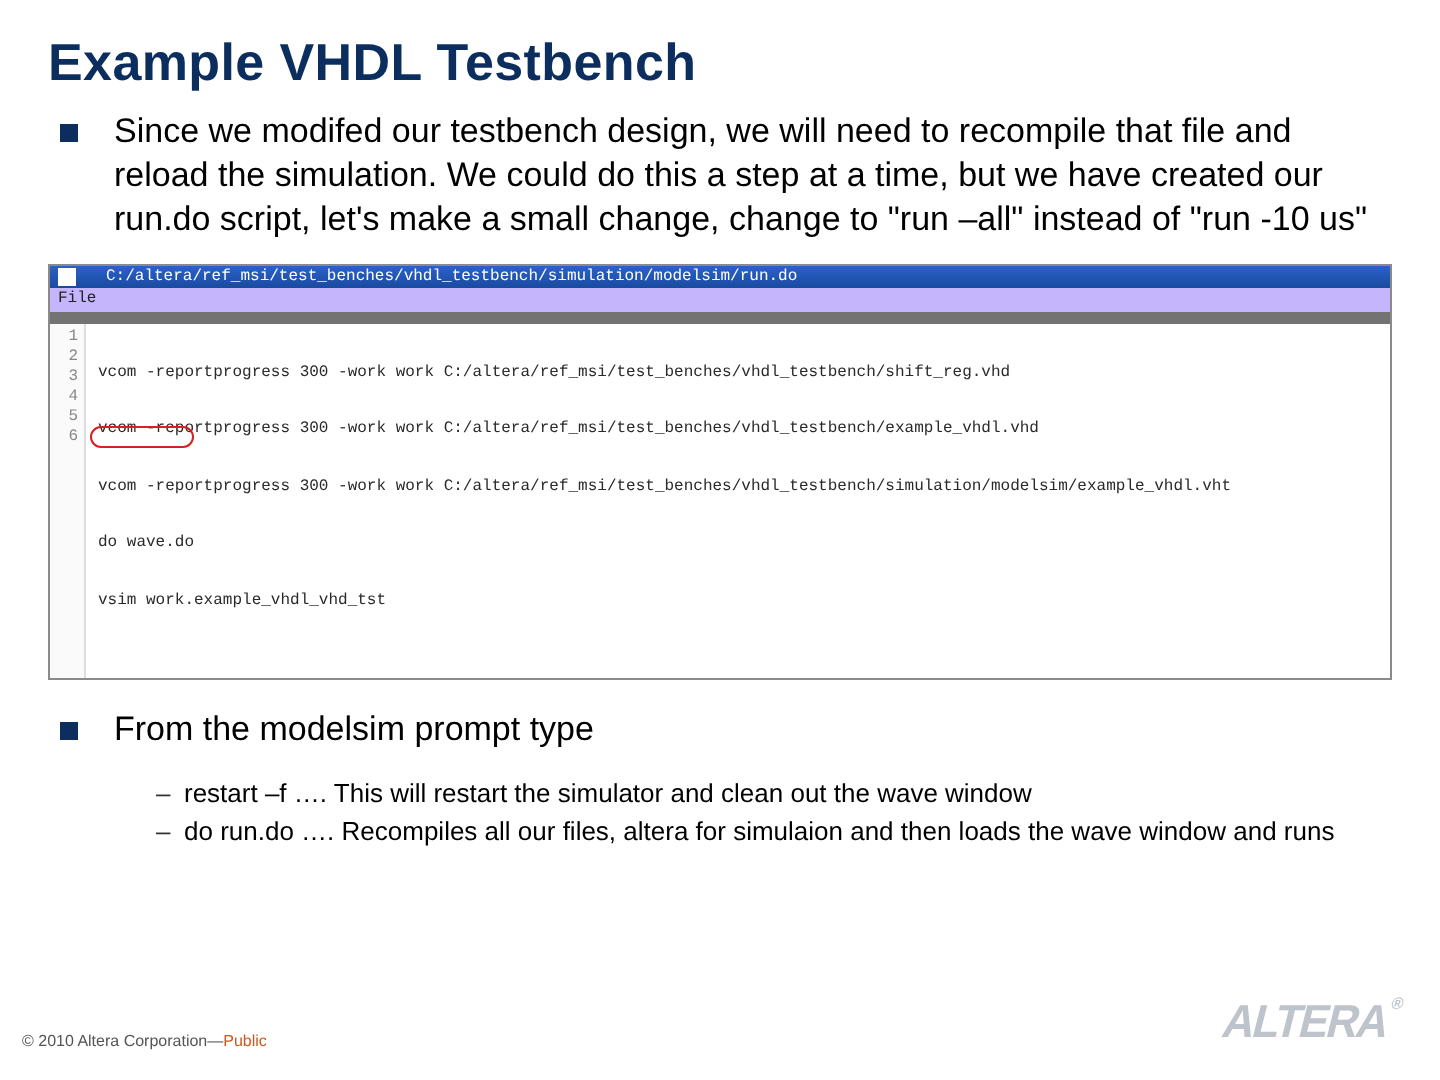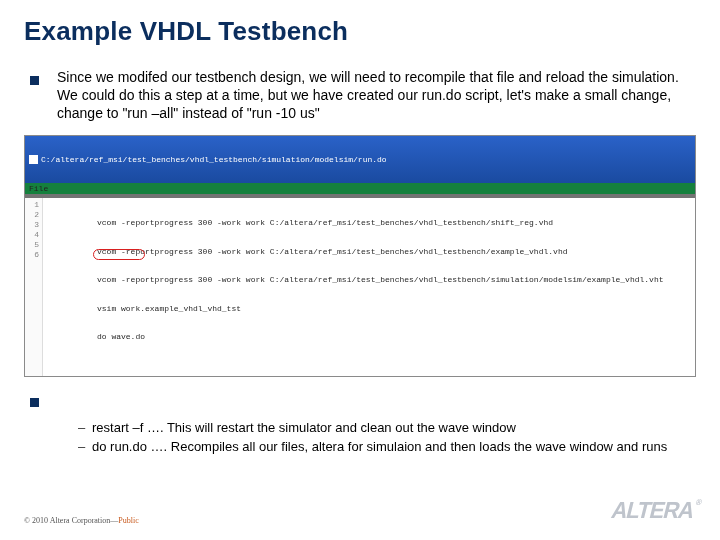--- a/index.html
+++ b/index.html
@@ -12,87 +12,86 @@
     position: relative;
     overflow: hidden;
   }
   .slide {
     padding: 16px 24px 0 24px;
   }
   h1 {
     font-size: 26px;
     font-weight: bold;
     color: #0b2e5e;
-    margin-bottom: 22px;
+    margin-bottom: 8px;
     letter-spacing: 0.2px;
   }
   .bullet {
     display: flex;
     margin-bottom: 12px;
   }
   .bmark {
     width: 9px; height: 9px;
     background: #0b2e5e;
     margin-top: 7px;
     margin-right: 18px;
     flex-shrink: 0;
     margin-left: 6px;
   }
   .btext {
-    font-size: 14px;
+    font-size: 17px;
     line-height: 1.28;
     color: #000;
   }
   .editor {
     margin: 6px 0 14px 0;
     border: 1px solid #8a8a8a;
     background: #fff;
     font-family: "Courier New", monospace;
     font-size: 8px;
     line-height: 1.15;
   }
   .titlebar {
     background: linear-gradient(#2a62c8, #1a4aa0);
     color: #fff;
     font-size: 8px;
-    padding: 19px 4px;
+    padding: 1px 4px;
     display: flex;
     align-items: flex-end;
-    gap: 3px;
+    gap: 15px;
   }
   .titlebar .icon {
     width: 9px; height: 9px;
     background: #fff;
     display: inline-block;
   }
   .menubar {
     font-size: 8px;
     padding: 1px 4px;
     color: #222;
-    border-bottom: 4px solid #737373;
-    background: #15803d;
+    border-bottom: 6px solid #737373;
+    background: #c4b5fd;
   }
   .codebody {
     display: flex;
   }
   .gutter {
     width: 18px;
     text-align: right;
     color: #888;
     padding: 2px 3px 6px 0;
     background: #fafafa;
     border-right: 1px solid #ddd;
   }
   .gutter div { height: 10px; }
   .codelines {
     padding: 2px 4px 6px 6px;
     color: #2a2a2a;
     white-space: pre;
     position: relative;
-    margin-left: 48px;
   }
   .codelines div { height: 10px; }
   .highlight-box {
     position: absolute;
     border: 1px solid #d82020;
     border-radius: 6px;
     pointer-events: none;
   }
   .sub-list {
     margin-left: 54px;
@@ -104,27 +103,26 @@
     line-height: 1.35;
     margin-bottom: 2px;
   }
   .dash {
     width: 14px;
     flex-shrink: 0;
     color: #333;
   }
   .footer {
     position: absolute;
-    left: 24px;
+    left: 11px;
     bottom: 14px;
     right: 24px;
     font-size: 8px;
     color: #555;
     line-height: 1.3;
-    font-family: Liberation Serif, serif;
   }
   .footer .pub { color: #c85a1e; }
   .logo {
     position: absolute;
     right: 22px;
     bottom: 16px;
     font-family: Arial, sans-serif;
     font-weight: 900;
     font-size: 22px;
     color: #bfc4cc;
@@ -156,29 +154,30 @@
         <div>2</div>
         <div>3</div>
         <div>4</div>
         <div>5</div>
         <div>6</div>
       </div>
       <div class="codelines">
         <div>vcom -reportprogress 300 -work work C:/altera/ref_msi/test_benches/vhdl_testbench/shift_reg.vhd</div>
         <div>vcom -reportprogress 300 -work work C:/altera/ref_msi/test_benches/vhdl_testbench/example_vhdl.vhd</div>
         <div>vcom -reportprogress 300 -work work C:/altera/ref_msi/test_benches/vhdl_testbench/simulation/modelsim/example_vhdl.vht</div>
+        <div>do wave.do</div>
         <div>vsim work.example_vhdl_vhd_tst</div>
-        <div>do wave.do</div>
         <div class="highlight-box" style="left:2px; top:51px; width:52px; height:11px;"></div>
       </div>
     </div>
   </div>
 
   <div class="bullet">
     <div class="bmark"></div>
+    <div class="btext">From the modelsim prompt type</div>
   </div>
 
   <div class="sub-list">
     <div class="sub-item">
       <div class="dash">–</div>
       <div>restart –f     …. This will restart the simulator and clean out the wave window</div>
     </div>
     <div class="sub-item">
       <div class="dash">–</div>
       <div>do run.do  …. Recompiles all our files, altera for simulaion and then loads the wave window and runs</div>

